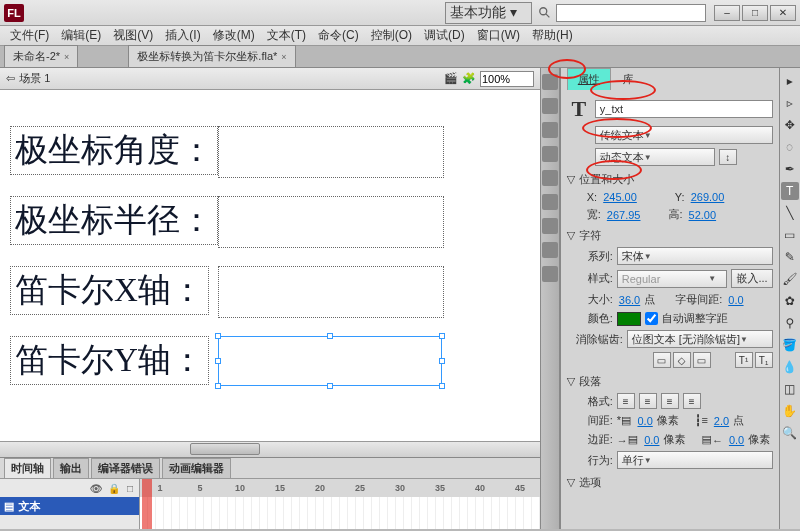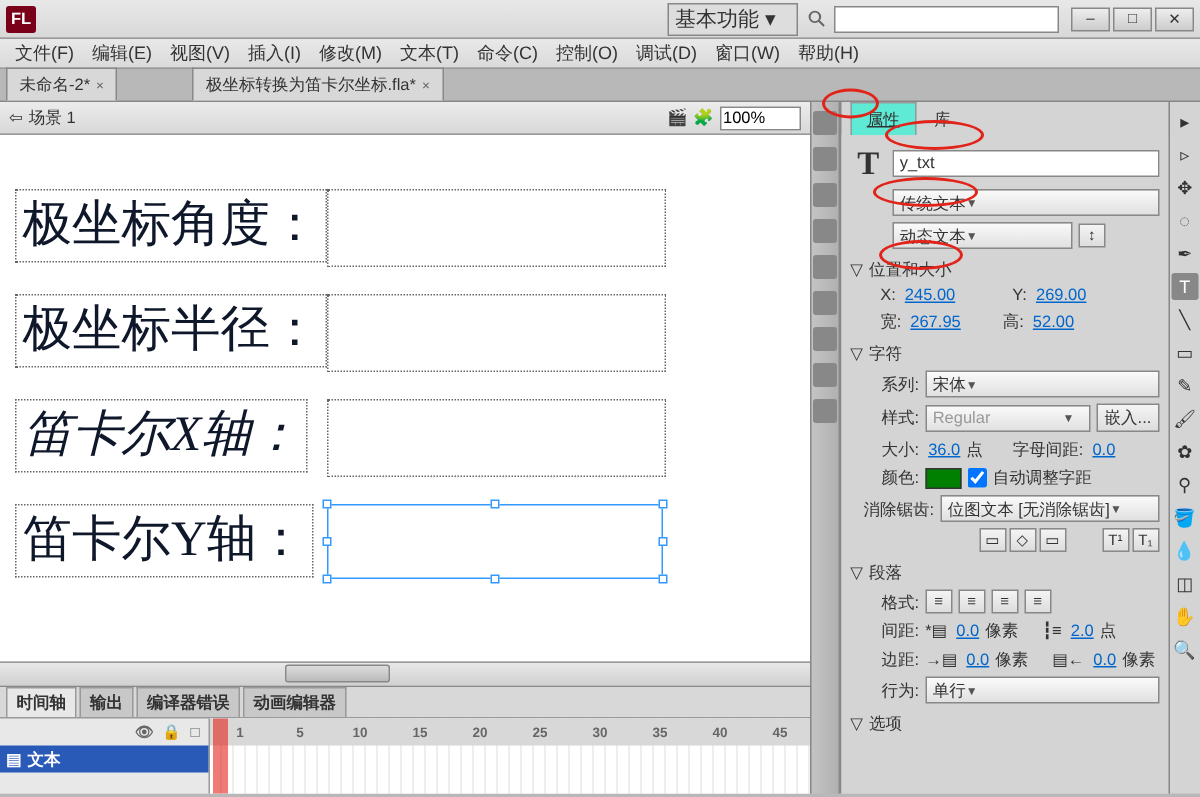--- a/index.html
+++ b/index.html
@@ -116,21 +116,21 @@
       <span>⇦</span>
       <span>场景 1</span>
       <div class="spacer"></div>
       <span>🎬</span>
       <span>🧩</span>
       <input class="zoom-combo" value="100%" style="">
     </div>
     <div class="stage" id="stage">
         <div class="txt-label" style="left: 10px; top: 36px;">极坐标角度：</div>
         <div class="txt-label" style="left: 10px; top: 106px;">极坐标半径：</div>
-        <div class="txt-label" style="left: 10px; top: 176px; font-style: italic;">笛卡尔X轴：</div>
+        <div class="txt-label" style="left: 10px; top: 176px;">笛卡尔X轴：</div>
         <div class="txt-label" style="left: 10px; top: 246px;">笛卡尔Y轴：</div>
         <div class="txt-field" style="left: 218px; top: 36px;"></div>
         <div class="txt-field" style="left: 218px; top: 106px;"></div>
         <div class="txt-field" style="left: 218px; top: 176px;"></div>
         <div class="sel-field" style="left: 218px; top: 246px;"></div>
         <div class="sel-handle" style="left: 215px; top: 243px;"></div>
         <div class="sel-handle" style="left: 327px; top: 243px;"></div>
         <div class="sel-handle" style="left: 439px; top: 243px;"></div>
         <div class="sel-handle" style="left: 215px; top: 268px;"></div>
         <div class="sel-handle" style="left: 439px; top: 268px;"></div>

